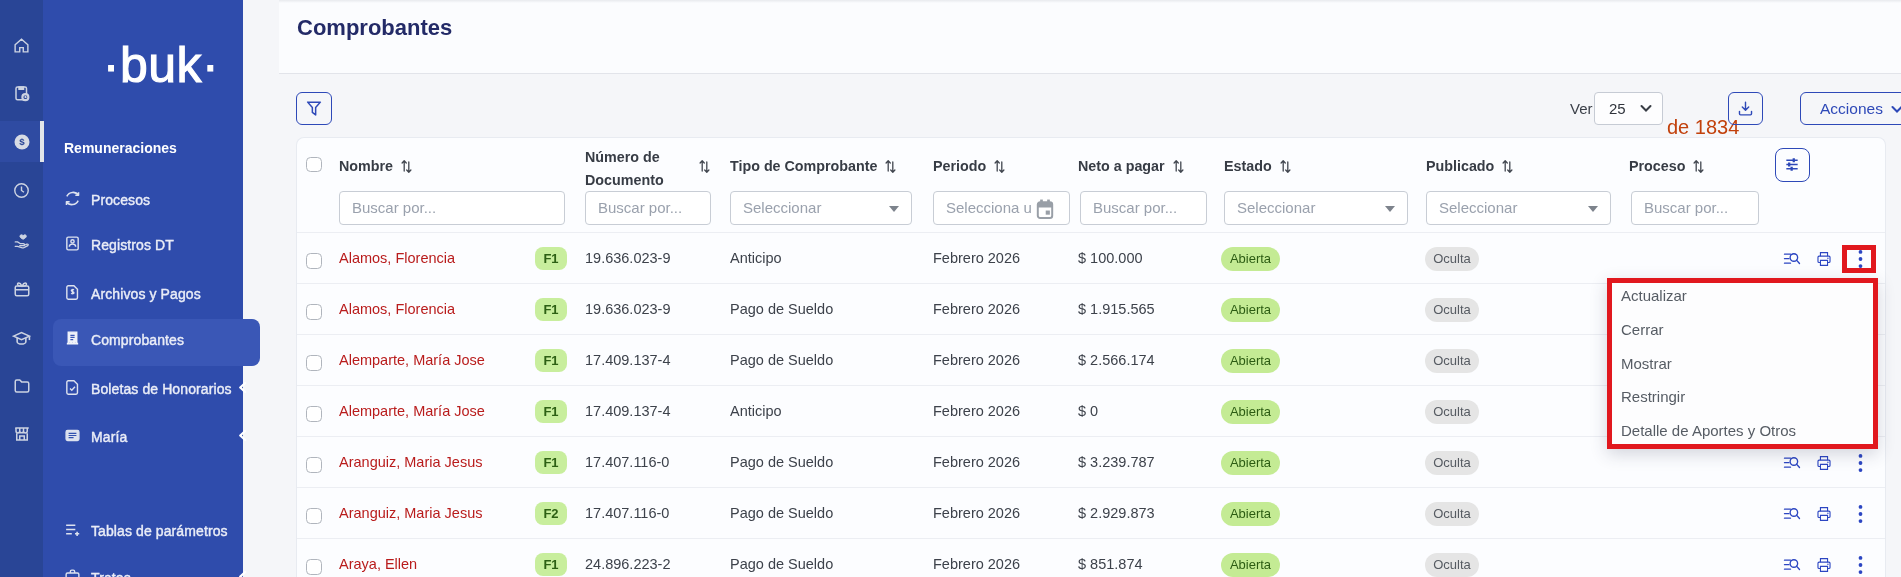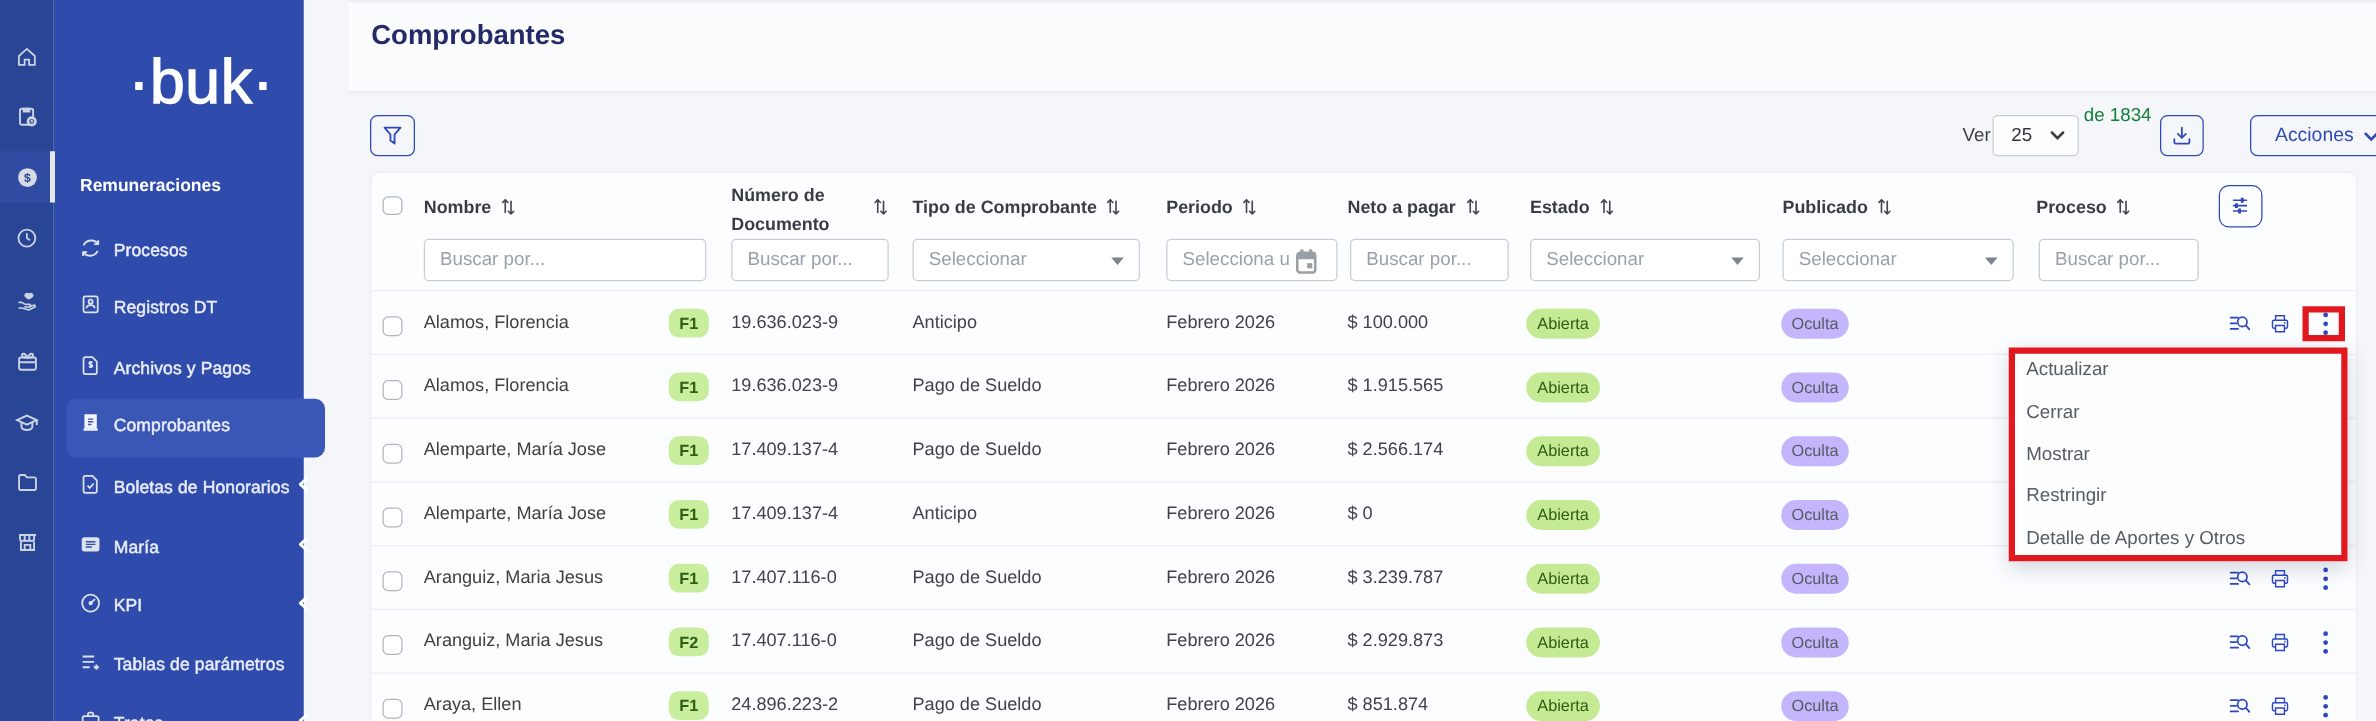--- a/index.html
+++ b/index.html
@@ -56,26 +56,26 @@
          border-right:5.5px solid transparent; border-top:6.5px solid #7d838c; }
   .setbtn { left:1478px; top:10px; width:35px; height:34px; position:absolute; border:1.5px solid #2e49b8; border-radius:8px; }
   .setbtn svg { margin:7px 0 0 7px; }
 
   .cb { position:absolute; left:9px; width:15.5px; height:15.5px; border:1.4px solid #b0b5bd; border-radius:4.5px; background:#fff; }
   .hcb { top:18.5px; }
 
   .row { position:absolute; left:0; width:1588px; height:51px; border-top:1px solid #eceef3; font-size:14.5px; color:#3d424b; }
   .row .cb { top:20px; }
   .cell { position:absolute; top:50%; transform:translateY(-50%); white-space:nowrap; }
-  .name { color:#404040; }
+  .name { color:#b91c1c; }
   .badge { position:absolute; left:238px; top:14px; width:32px; height:23px; background:#c8ee9d; border-radius:8px;
            color:#2d6014; font-size:13px; font-weight:700; text-align:center; line-height:23px; }
   .chip { position:absolute; top:14px; height:24px; border-radius:12px; font-size:13px; text-align:center; line-height:24px; }
   .chipA { left:924px; width:59px; background:#c4eb94; color:#2c5c13; }
-  .chipO { left:1128px; width:54px; background:#c4b5fd; color:#565b62; }
+  .chipO { left:1128px; width:54px; background:#e5e5e5; color:#565b62; }
   .ricons { position:absolute; top:0; height:51px; }
   .ricons svg { position:absolute; top:50%; transform:translateY(-50%); }
 
   
   .menu { position:absolute; left:1607px; top:278px; width:271px; height:171px; background:#fdfdfe;
           border:5px solid #e1181e; box-shadow:0 5px 16px rgba(45,50,80,.20); z-index:20; }
   .menu .it { position:absolute; left:9px; font-size:15px; color:#565c64; white-space:nowrap; }
   .reddots { position:absolute; left:1842px; top:245px; width:34px; height:28px; border:5px solid #e1181e; z-index:21; background:transparent; }
 </style>
 </head>
@@ -195,31 +195,20 @@
   <div class="mitem" style="top:413px">
     <span class="mic"><svg width="17" height="17" viewBox="0 0 24 24" fill="none" stroke="#dde2ef" stroke-width="2">
           <rect x="3" y="5" width="18" height="14" rx="2" fill="#dde2ef"></rect>
           <path d="M6.5 9 h11 M6.5 12 h11 M6.5 15 h7" stroke="#3151af" stroke-width="1.6"></path>
         </svg></span>
     <span class="mtx">María</span>
     <span class="chev"><svg width="9" height="13" viewBox="0 0 10 14" fill="none" stroke="#fff" stroke-width="2.6" stroke-linecap="round" stroke-linejoin="round">
           <path d="M8 2 L2.5 7 L8 12"></path>
         </svg></span>
   </div>
-  <div class="mitem" style="top:460px">
-    <span class="mic"><svg width="17" height="17" viewBox="0 0 24 24" fill="none" stroke="#dde2ef" stroke-width="2">
-          <circle cx="12" cy="12" r="9.5"></circle>
-          <path d="M12 12 L17 7.5"></path>
-          <circle cx="12" cy="12" r="1.4" fill="#dde2ef"></circle>
-        </svg></span>
-    <span class="mtx">KPI</span>
-    <span class="chev"><svg width="9" height="13" viewBox="0 0 10 14" fill="none" stroke="#fff" stroke-width="2.6" stroke-linecap="round" stroke-linejoin="round">
-          <path d="M8 2 L2.5 7 L8 12"></path>
-        </svg></span>
-  </div>
   <div class="mitem" style="top:507px">
     <span class="mic"><svg width="17" height="17" viewBox="0 0 24 24" fill="none" stroke="#dde2ef" stroke-width="2.2">
           <path d="M3 6 h13 M3 12 h13 M3 18 h8"></path>
           <path d="M18.5 15 v6 M15.5 18 h6"></path>
         </svg></span>
     <span class="mtx">Tablas de parámetros</span>
   </div>
   <div class="mitem" style="top:554px; height:47px;">
     <span class="mic" style="top:24px"><svg width="17" height="17" viewBox="0 0 24 24" fill="none" stroke="#dde2ef" stroke-width="2">
           <rect x="3" y="7" width="18" height="13" rx="2"></rect>
@@ -242,21 +231,21 @@
       </svg>
   </div>
 
   <span class="abs vertxt">Ver</span>
   <div class="ctrl versel">
       <span class="v">25</span>
     <svg style="position:absolute;right:10px;top:11px" width="12" height="9" viewBox="0 0 12 9" fill="none" stroke="#383d45" stroke-width="2" stroke-linecap="round">
         <path d="M1.5 2 L6 6.5 L10.5 2"></path>
       </svg>
   </div>
-  <span class="abs" style="left:1388px;top:84px;font-size:15px;color:#15803d">de 1834</span>
+  <span class="abs" style="left:1388px;top:116px;font-size:20px;color:#c2410c">de 1834</span>
   <div class="btn ctrl dl">
     <svg width="17" height="17" viewBox="0 0 24 24" fill="none" stroke="#2e49b8" stroke-width="2" stroke-linecap="round" stroke-linejoin="round">
         <path d="M12 3 V14 M7.5 10 L12 14.5 L16.5 10"></path>
         <path d="M3.5 16 v3.5 a1.5 1.5 0 0 0 1.5 1.5 h14 a1.5 1.5 0 0 0 1.5-1.5 V16"></path>
       </svg>
   </div>
   <div class="btn ctrl acciones">
       <span class="t">Acciones</span>
     <svg style="position:absolute;right:10px;top:12px" width="12" height="9" viewBox="0 0 12 9" fill="none" stroke="#2e49b8" stroke-width="2" stroke-linecap="round">
         <path d="M1.5 2 L6 6.5 L10.5 2"></path>

